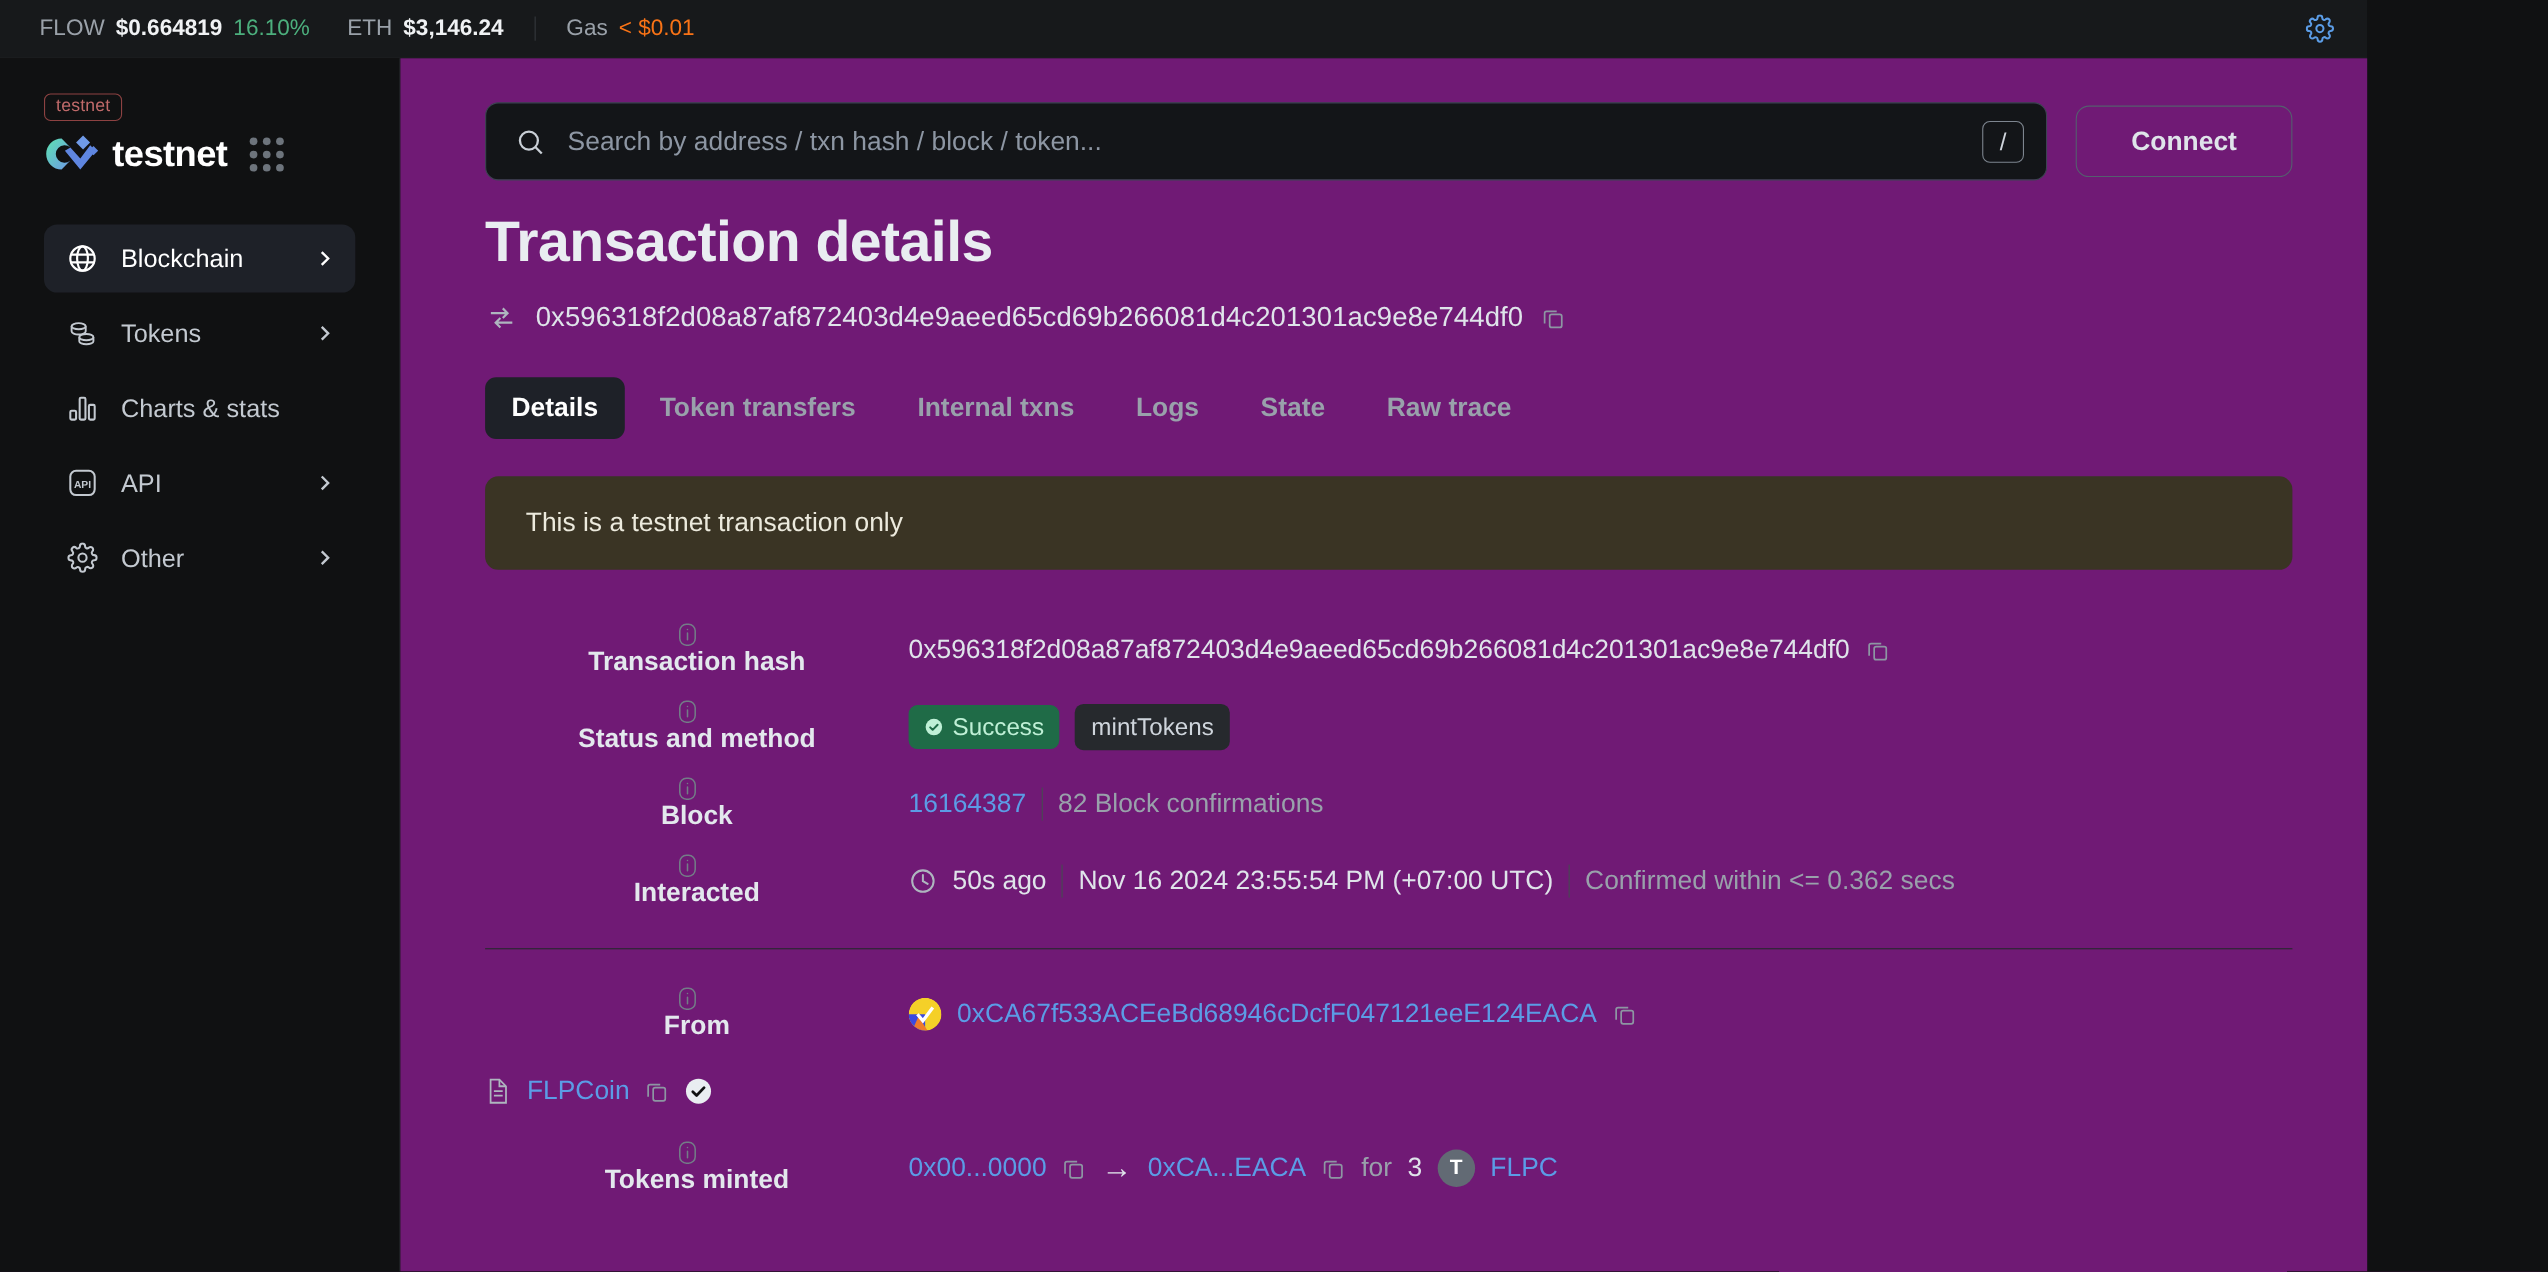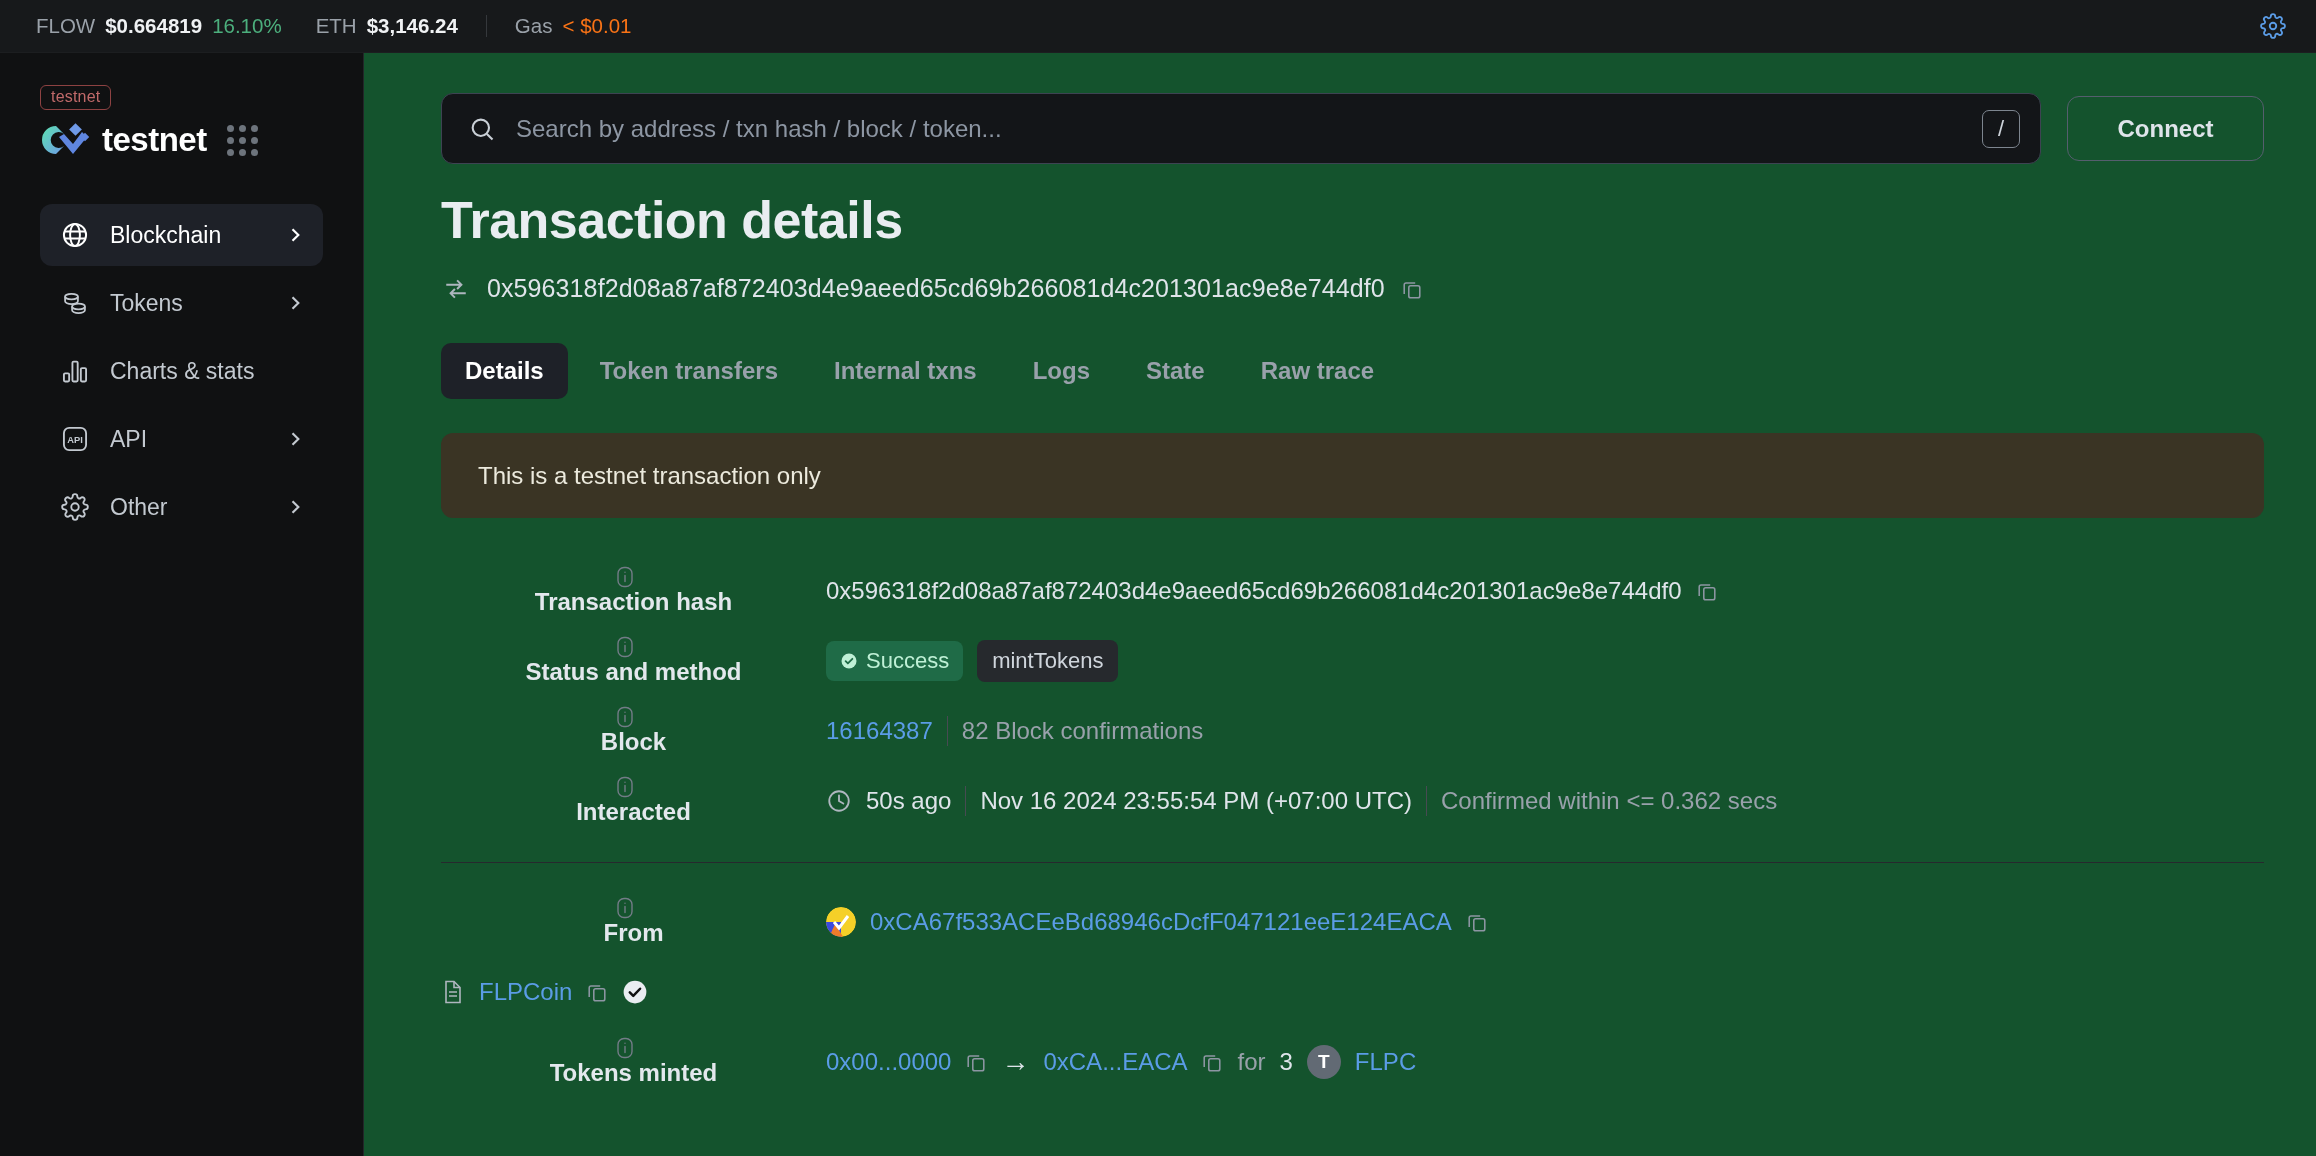--- a/index.html
+++ b/index.html
@@ -2,21 +2,21 @@
 <html><head>
 <meta charset="utf-8">
 <style>
   * { box-sizing: border-box; margin: 0; padding: 0; }
   html, body {
     width: 2316px; height: 1156px;
     background: #101112;
     font-family: "Liberation Sans", sans-serif;
     overflow: hidden;
   }
-  .app { width: 2316px; height: 1156px; display: flex; flex-direction: column; background:#101112; }
+  .app { width: 2152px; height: 1156px; display: flex; flex-direction: column; background:#101112; }
 
   
   .topbar {
     height: 53px; min-height: 53px;
     background: #17191b;
     display: flex; align-items: center;
     padding: 0 28px 0 36px;
     border-bottom: 1px solid #1c1e20;
   }
   .ticker { display: flex; align-items: center; gap: 10px; font-size: 20.5px; }
@@ -65,21 +65,21 @@
     color: #c3c9d0;
     cursor: pointer;
   }
   .nav-item.active { background: #1e2128; color:#ffffff; }
   .nav-ico { width: 34px; min-width:34px; display:flex; align-items:center; justify-content:center; margin-right: 18px; }
   .nav-label { font-size: 23px; flex:1; }
   .nav-item.active .nav-label { color: #ffffff; }
   .nav-chev { display:flex; align-items:center; }
 
   
-  .main { flex: 1; min-width: 0; padding: 40px 52px 0 77px; background:#14532d; overflow: hidden; }
+  .main { flex: 1; min-width: 0; padding: 40px 68px 0 77px; background:#701a75; overflow: hidden; }
   .search-row { display: flex; align-items: center; gap: 26px; margin-bottom: 26px; }
   .search-box {
     flex: 1; height: 71px;
     border: 1px solid #3d4352; border-radius: 12px;
     background: #131518;
     display: flex; align-items: center;
     padding: 0 20px 0 26px;
     cursor: text;
   }
   .search-ico { margin-right: 20px; display:flex; }

